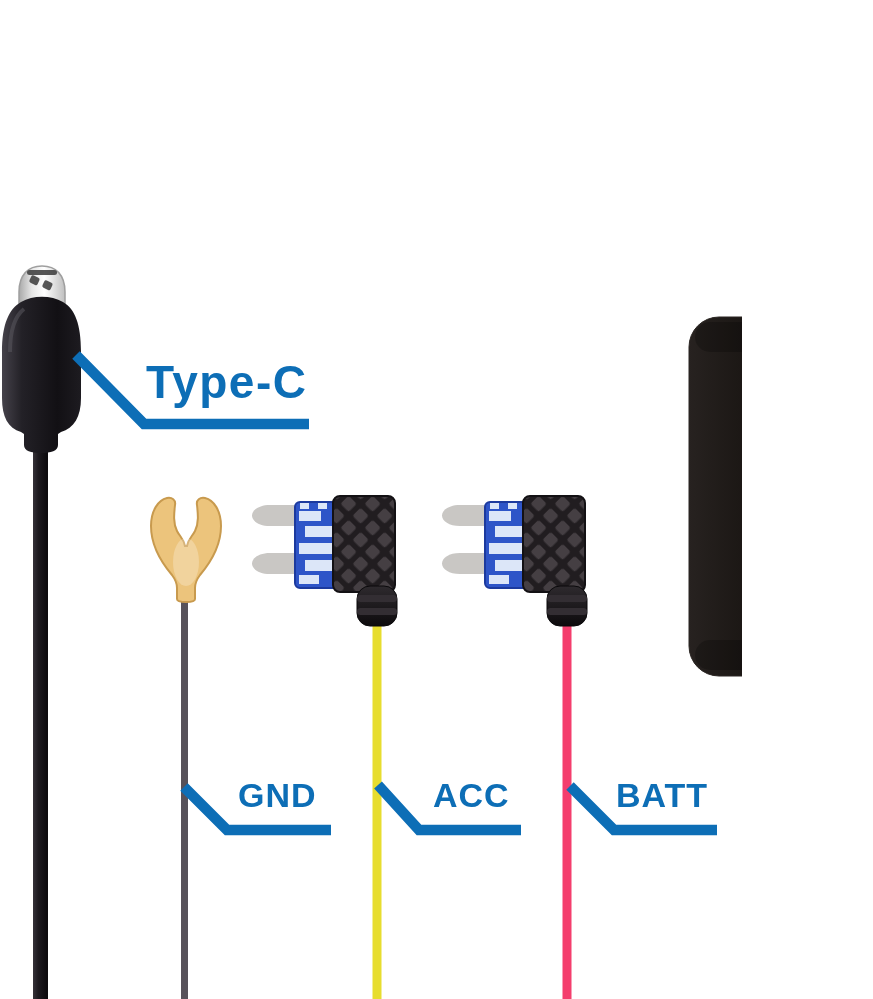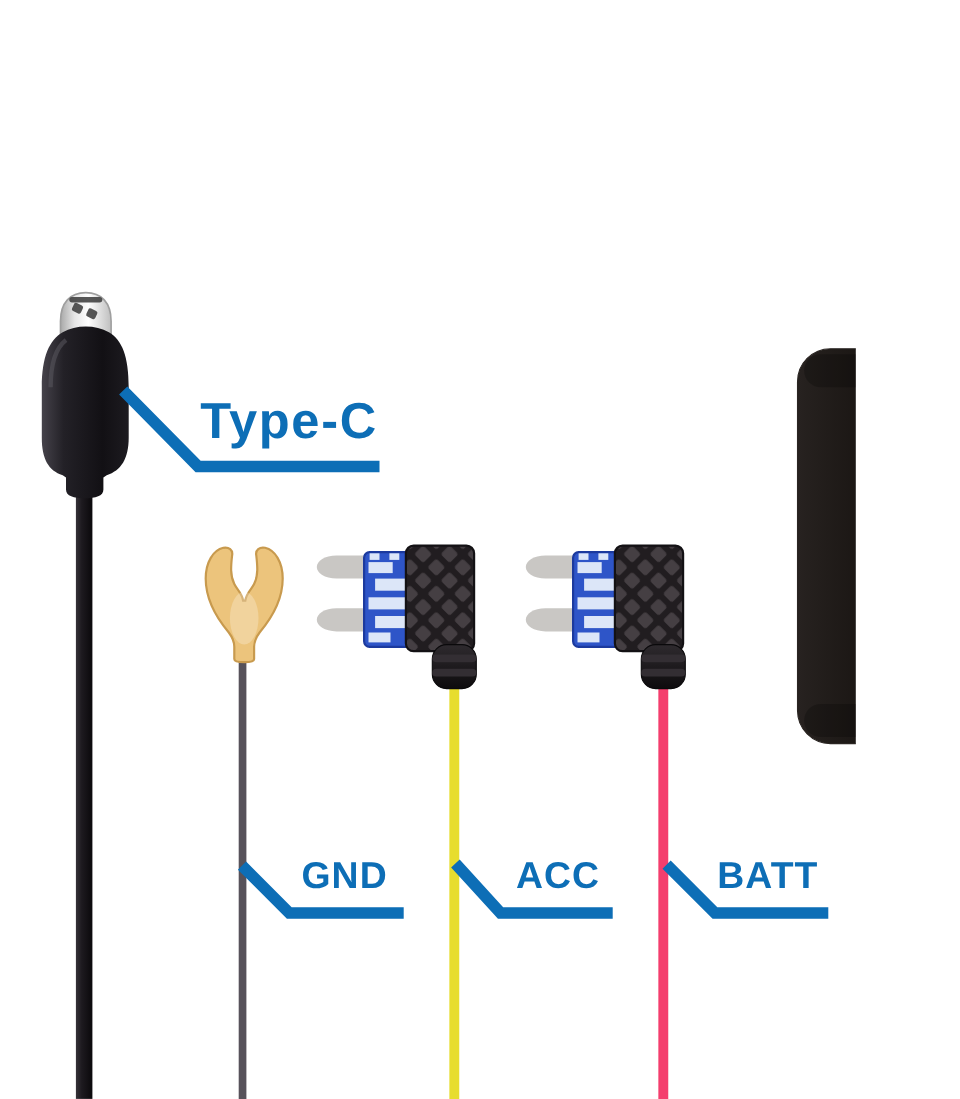--- a/index.html
+++ b/index.html
@@ -1,17 +1,17 @@
 <!DOCTYPE html>
 <html><head>
 <meta charset="utf-8">
 <style>
   html,body{margin:0;padding:0;background:#ffffff;}
   .stage{position:relative;width:742px;height:999px;background:#ffffff;overflow:hidden;
-         font-family:"Liberation Sans", sans-serif;padding-left:36px;}
+         font-family:"Liberation Sans", sans-serif;}
   svg{display:block;}
   text{font-family:"Liberation Sans","DejaVu Sans",sans-serif;font-weight:bold;}
 </style>
 </head>
 <body>
 
 <div class="stage">
 <svg width="873" height="999" viewBox="0 0 873 999" xmlns="http://www.w3.org/2000/svg">
   <defs>
     <linearGradient id="gMetal" x1="0" y1="0" x2="1" y2="0">

